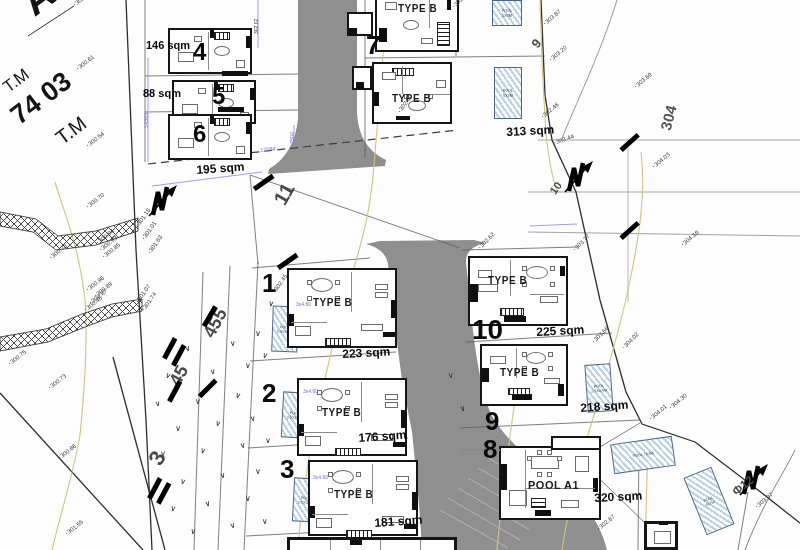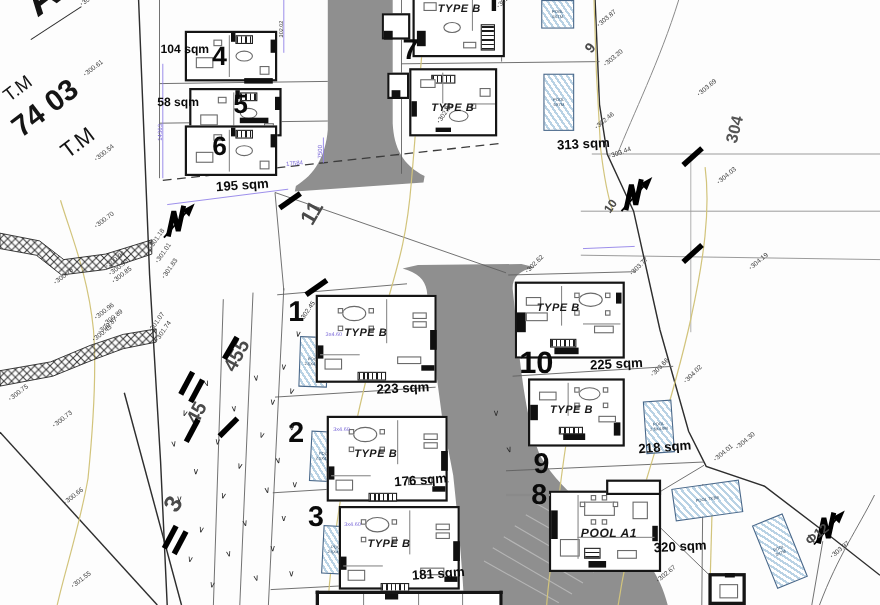--- a/index.html
+++ b/index.html
@@ -3,21 +3,21 @@
 <meta charset="utf-8">
 <style>
   html,body{margin:0;padding:0;background:#e8e8e8;}
   .canvas{position:relative;width:800px;height:550px;background:#fdfdfd;overflow:hidden;
     font-family:"Liberation Sans",sans-serif;color:#111;}
   svg.lines{position:absolute;left:0;top:0;width:800px;height:550px;}
   .lbl{position:absolute;white-space:nowrap;line-height:1;color:#141414;}
   .rot{transform-origin:left top;}
   .plotno{font-weight:bold;color:#0a0a0a;}
   .area{font-weight:bold;font-size:12px;color:#0a0a0a;}
-  .typ{font-weight:bold;font-size:10px;color:#1a1a1a;letter-spacing:.5px;font-style:italic;}
+  .typ{font-weight:bold;font-size:10px;color:#1a1a1a;letter-spacing:.5px;}
   .ref{color:#4a4a4a;font-weight:bold;}
   .dim{color:#7a68d8;font-size:5.5px;}
   .spot{position:absolute;font-size:6px;color:#3c3c3c;transform-origin:left center;white-space:nowrap;}
   .spot::before{content:"·";font-weight:bold;margin-right:.5px;}
   .house{position:absolute;background:#fff;border:2.5px solid #151515;box-sizing:border-box;}
   .annex{position:absolute;background:#fff;border:2px solid #151515;box-sizing:border-box;}
   .furn{position:absolute;border:1px solid #6a6a6a;background:#fff;box-sizing:border-box;}
   .ell{border-radius:50%;}
   .blk{position:absolute;background:#101010;}
   .iline{position:absolute;background:#8a8a8a;}
@@ -347,22 +347,22 @@
   <div class="lbl plotno" style="left:212px;top:84px;font-size:24px">5</div>
   <div class="lbl plotno" style="left:193px;top:122px;font-size:24px">6</div>
   <div class="lbl plotno" style="left:366px;top:32px;font-size:26px">7</div>
   <div class="lbl plotno" style="left:262px;top:270px;font-size:26px">1</div>
   <div class="lbl plotno" style="left:262px;top:380px;font-size:26px">2</div>
   <div class="lbl plotno" style="left:280px;top:456px;font-size:26px">3</div>
   <div class="lbl plotno" style="left:472px;top:316px;font-size:28px">10</div>
   <div class="lbl plotno" style="left:485px;top:408px;font-size:26px">9</div>
   <div class="lbl plotno" style="left:483px;top:436px;font-size:26px">8</div>
 
-  <div class="lbl area" style="left:146px;top:40px;font-size:11px">104 sqm</div>
-  <div class="lbl area" style="left:143px;top:88px;font-size:11px">58 sqm</div>
+  <div class="lbl area" style="left:146px;top:40px;font-size:11px">146 sqm</div>
+  <div class="lbl area" style="left:143px;top:88px;font-size:11px">88 sqm</div>
   <div class="lbl area rot" style="left:196px;top:164px;transform:rotate(-4deg)">195 sqm</div>
   <div class="lbl area rot" style="left:506px;top:126px;transform:rotate(-3deg)">313 sqm</div>
   <div class="lbl area rot" style="left:342px;top:348px;transform:rotate(-3deg)">223 sqm</div>
   <div class="lbl area rot" style="left:358px;top:432px;transform:rotate(-4deg)">176 sqm</div>
   <div class="lbl area rot" style="left:374px;top:517px;transform:rotate(-4deg)">181 sqm</div>
   <div class="lbl area rot" style="left:536px;top:326px;transform:rotate(-3deg)">225 sqm</div>
   <div class="lbl area rot" style="left:580px;top:402px;transform:rotate(-4deg)">218 sqm</div>
   <div class="lbl area rot" style="left:594px;top:492px;transform:rotate(-3deg)">320 sqm</div>
 
   <div class="lbl typ" style="left:398px;top:4px">TYPE B</div>

